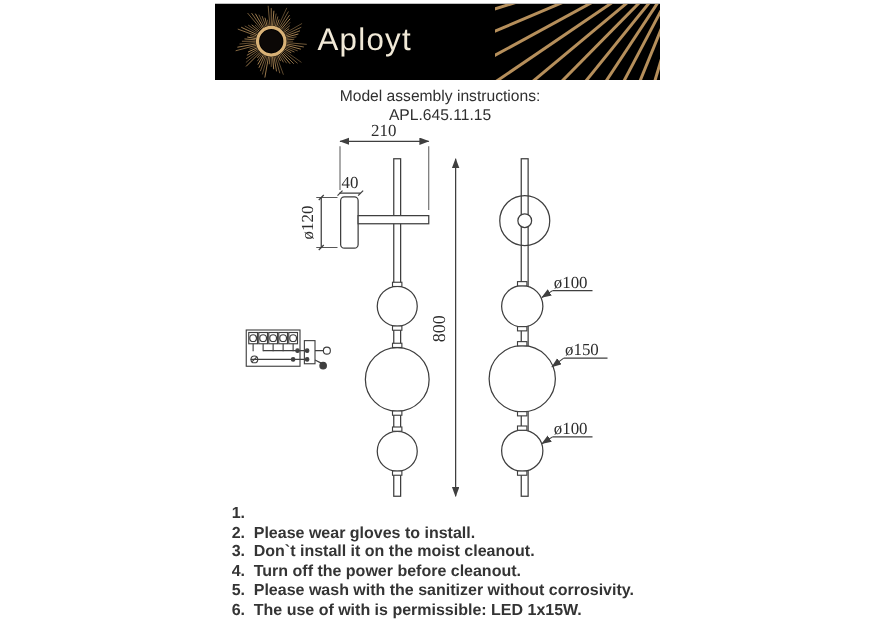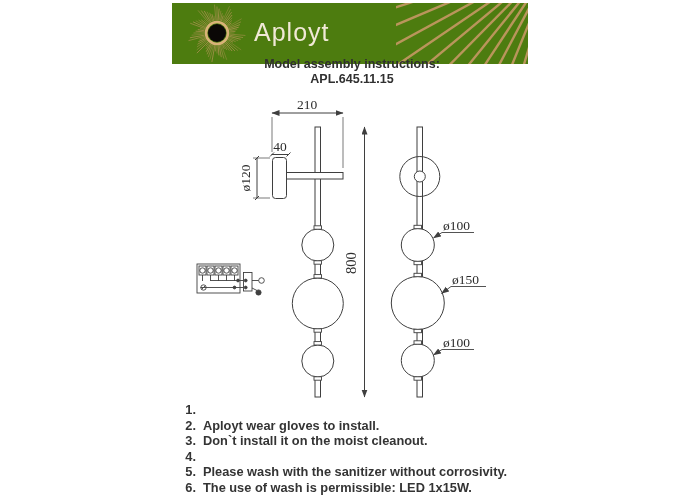--- a/index.html
+++ b/index.html
@@ -2,31 +2,31 @@
 <html><head>
 <meta charset="utf-8">
 <style>
   html,body{margin:0;padding:0;}
   body{
     width:700px;height:500px;position:relative;background:#ffffff;
     font-family:"Liberation Sans", sans-serif;color:#333;overflow:hidden;
   }
   .band{
     position:absolute;left:172px;top:3px;width:356px;height:61px;
-    background:#4d7c0f;overflow:hidden;
+    background:#000000;overflow:hidden;
   }
   .band .logo-svg{position:absolute;left:0;top:0;}
   .brand{
     position:absolute;left:82px;top:15px;font-size:25px;letter-spacing:1px;
     color:#f1e9d7;font-weight:400;
   }
   .corner-rays{position:absolute;right:0;top:0;}
   .title-block{
-    position:absolute;left:172px;top:57px;width:360px;text-align:center;
-    font-size:12.5px;line-height:14.5px;color:#303030;font-weight:bold;
+    position:absolute;left:172px;top:70px;width:360px;text-align:center;
+    font-size:12.5px;line-height:14.5px;color:#303030;font-weight:normal;
   }
   .drawing-svg{position:absolute;left:180px;top:98px;}
   .dim-text{
     font-family:"Liberation Serif", serif;font-size:13.5px;fill:#2c2c2c;
   }
   .dim-text-big{
     font-family:"Liberation Serif", serif;font-size:14.5px;fill:#2c2c2c;
   }
   .instr{
     position:absolute;left:181px;top:402px;font-size:12.8px;line-height:15.6px;
@@ -282,30 +282,31 @@
     </g>
   </g>
 </svg>
 
 <div class="instr">
   <div class="row">
     <span class="num">1.</span>
   </div>
   <div class="row">
     <span class="num">2.</span>
-    <span>Aployt wear gloves to install.</span>
+    <span>Please wear gloves to install.</span>
   </div>
   <div class="row">
     <span class="num">3.</span>
     <span>Don`t install it on the moist cleanout.</span>
   </div>
   <div class="row">
     <span class="num">4.</span>
+    <span>Turn off the power before cleanout.</span>
   </div>
   <div class="row">
     <span class="num">5.</span>
     <span>Please wash with the sanitizer without corrosivity.</span>
   </div>
   <div class="row">
     <span class="num">6.</span>
-    <span>The use of wash is permissible: LED 1x15W.</span>
+    <span>The use of with is permissible: LED 1x15W.</span>
   </div>
 </div>
 
 </body></html>

